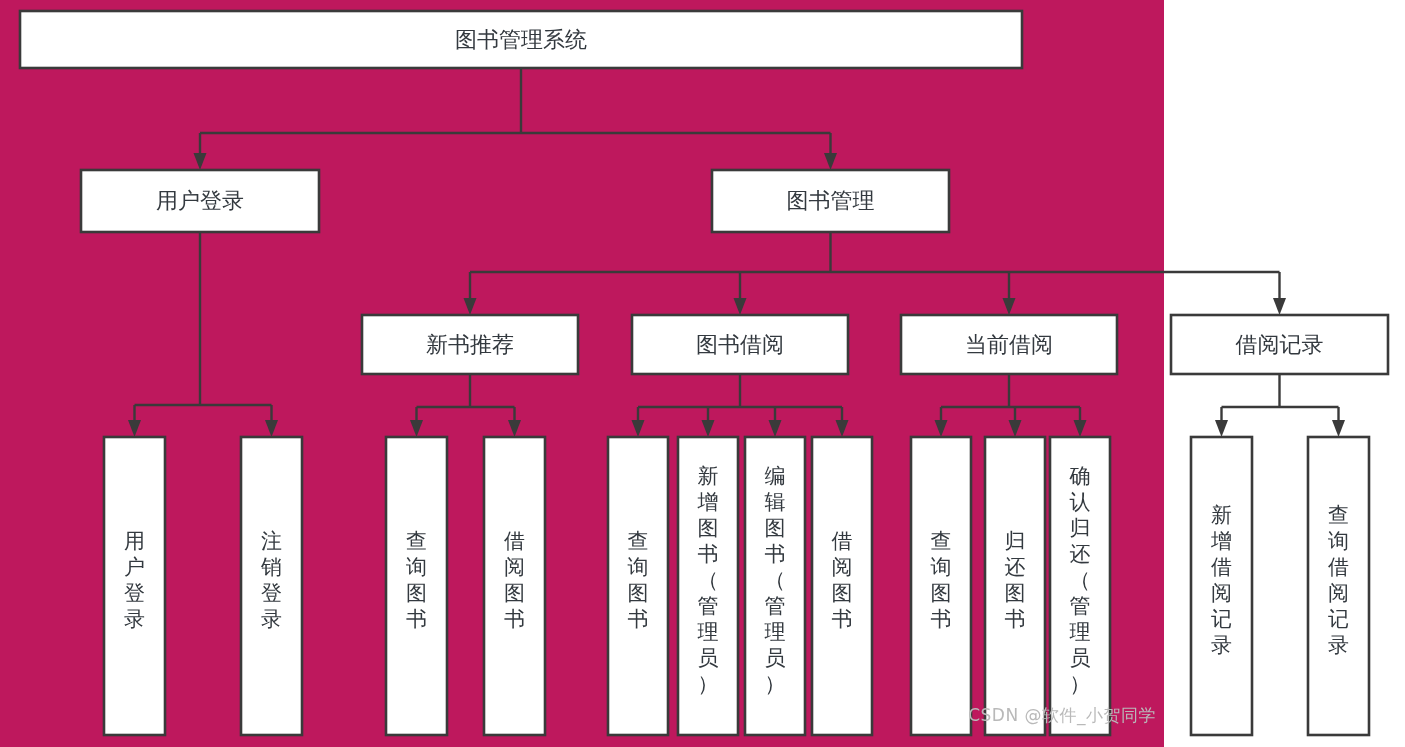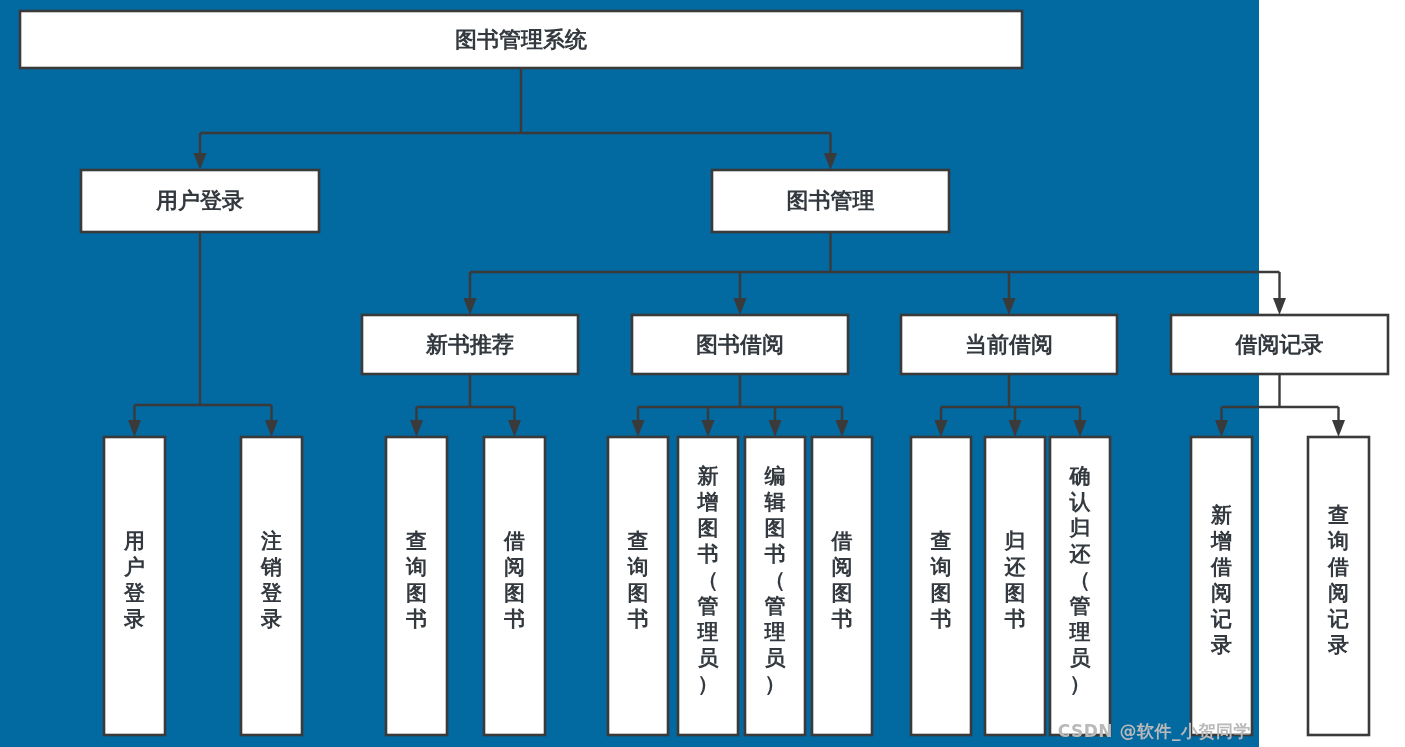--- a/index.html
+++ b/index.html
@@ -10,24 +10,23 @@
   }
   body {
     width: 1405px;
     height: 747px;
     font-family: "DejaVu Sans", "Liberation Sans", sans-serif;
     overflow: hidden;
     position: relative;
   }
   #diagram-root {
     position: relative;
-    width: 1259px;
+    width: 1164px;
     height: 747px;
-    background: #0369a1;
-    font-weight: bold;
+    background: #be185d;
   }
   svg.diagram-canvas {
     position: absolute;
     left: 0;
     top: 0;
     width: 1405px;
     height: 747px;
     display: block;
   }
   .node-box {
@@ -53,21 +52,21 @@
     dominant-baseline: middle;
   }
   .node-label-v {
     font-family: "DejaVu Sans", "Liberation Sans", sans-serif;
     font-size: 21px;
     fill: #33393f;
   }
   .watermark-text {
     position: absolute;
     right: 8px;
-    bottom: 4px;
+    bottom: 20px;
     font-family: "DejaVu Sans", "Liberation Sans", sans-serif;
     font-size: 17px;
     color: #b9b9b9;
     letter-spacing: 0.5px;
     white-space: nowrap;
     user-select: none;
   }
 </style>
 </head>
 <body>

